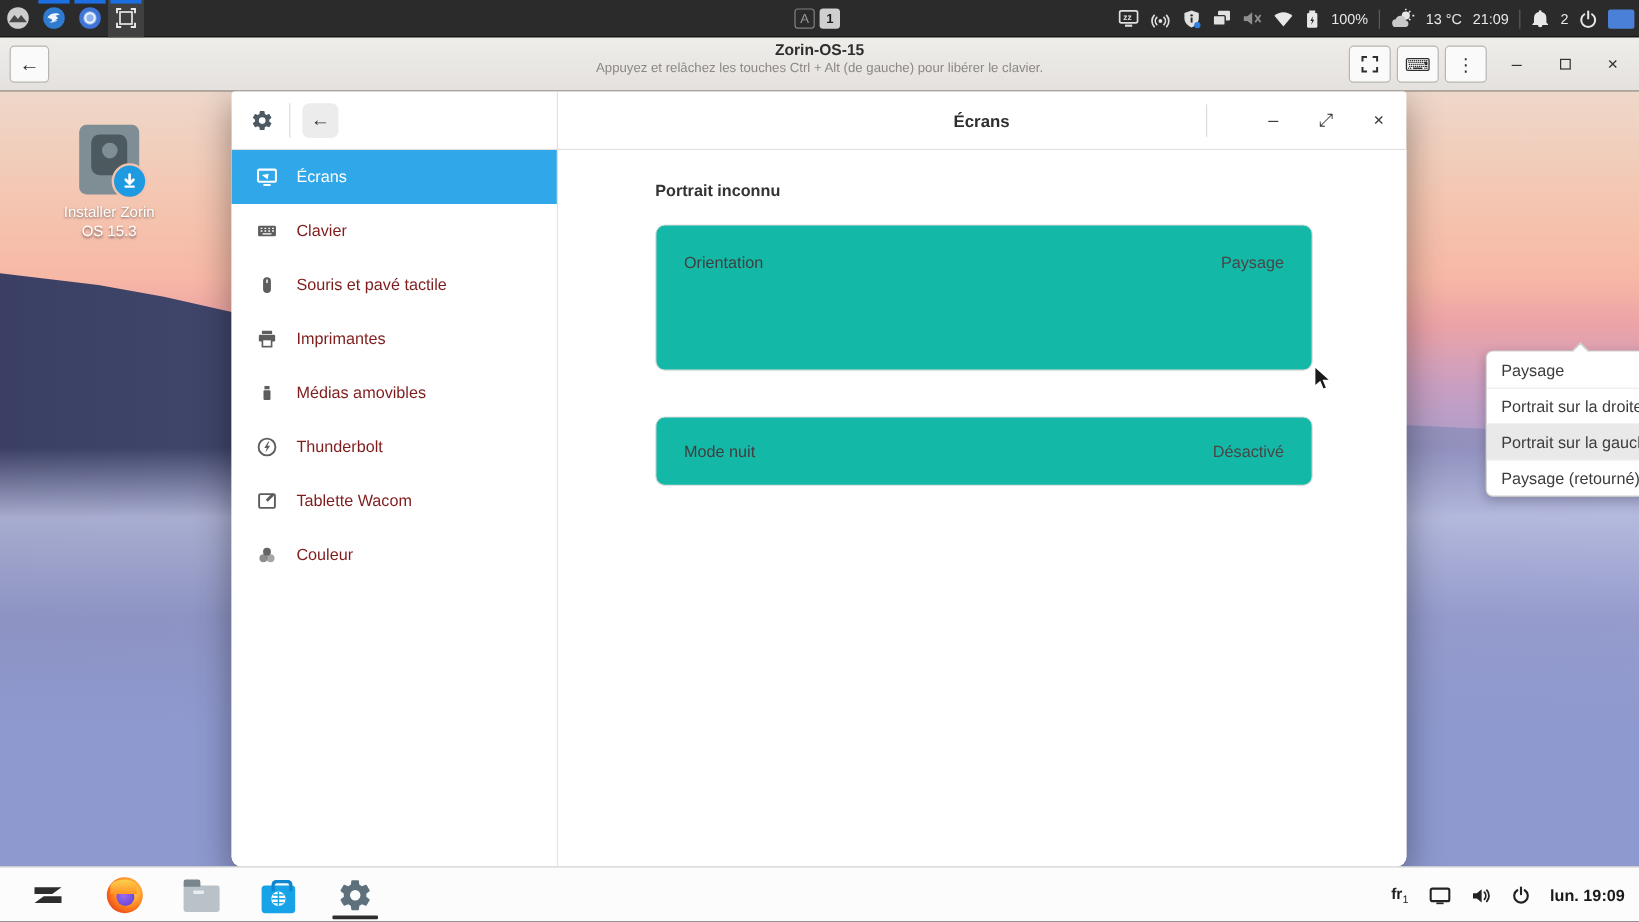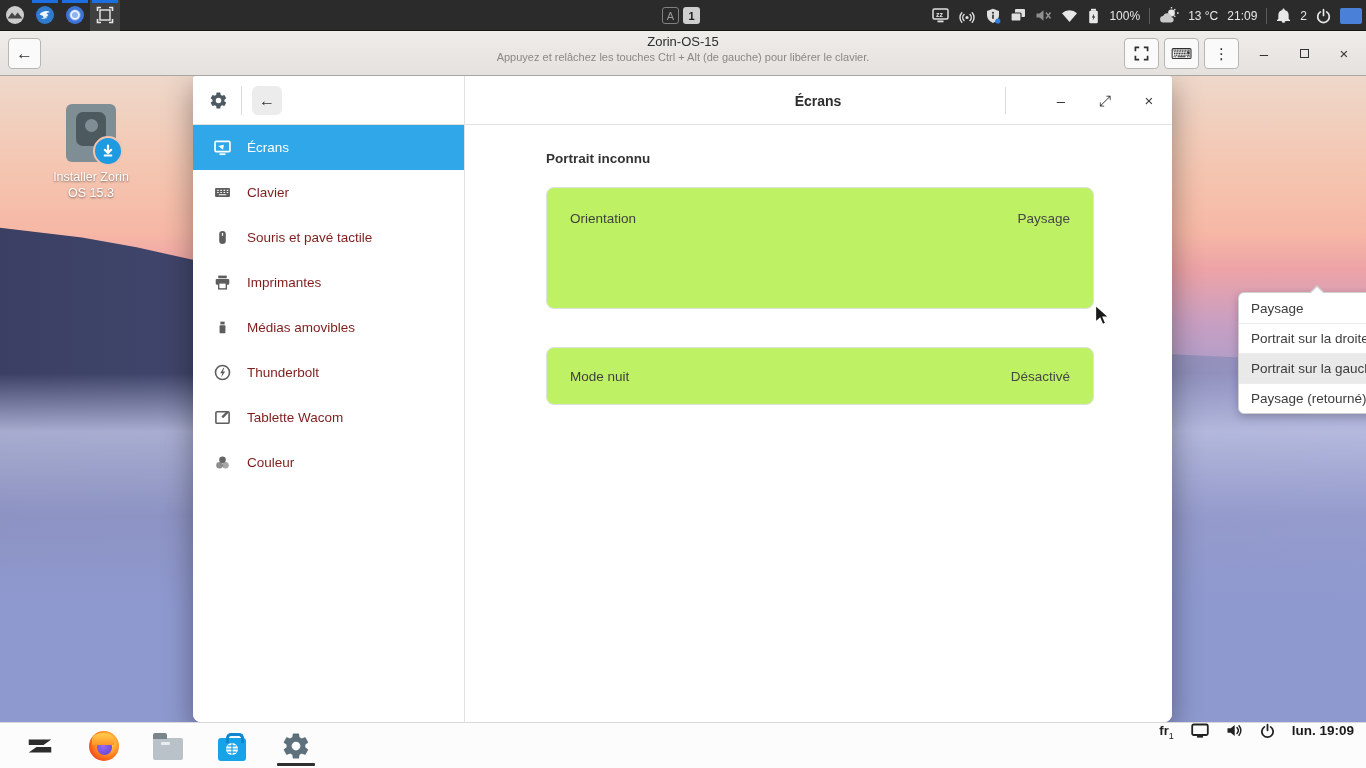--- a/index.html
+++ b/index.html
@@ -18,21 +18,21 @@
   .ws-ind { width:17px; height:17px; background:#cfcfcf; border-radius:3px; color:#1c1c1c; font-size:11px; font-weight:bold; display:flex; align-items:center; justify-content:center; }
   .tb-right { position:absolute; right:4px; top:0; height:31px; display:flex; align-items:center; gap:9px; color:#e8e8e8; font-size:12px; }
   .tb-sep { width:1px; height:16px; background:#5a5a5a; }
   .tb-right svg { display:block; }
   .blue-tile { width:22px; height:16px; border-radius:2px; background:#4b80d9; }
 
   
   #vm-titlebar { position:absolute; left:0; top:31px; width:1366px; height:45px; background:linear-gradient(#efedea,#e4e1de); border-bottom:1px solid #a9a6a1; z-index:39; }
   .vm-back { position:absolute; left:8px; top:7px; width:33px; height:31px; background:#fbfafa; border:1px solid #b9b6b1; border-radius:4px; font-size:17px; color:#2f2f2f; display:flex; align-items:center; justify-content:center; }
   .vm-titles { position:absolute; left:0; right:0; top:3px; text-align:center; }
-  .vm-title { font-size:13px; font-weight:normal; color:#2d2d2d; }
+  .vm-title { font-size:13px; font-weight:bold; color:#2d2d2d; }
   .vm-subtitle { font-size:11px; color:#8b8884; margin-top:2px; }
   .vm-btns { position:absolute; right:2px; top:7px; display:flex; align-items:center; }
   .vm-btn { width:35px; height:31px; background:#fbfafa; border:1px solid #b9b6b1; border-radius:4px; margin-right:5px; display:flex; align-items:center; justify-content:center; color:#2f2f2f; font-size:15px; }
   .vm-winctl { width:40px; height:31px; display:flex; align-items:center; justify-content:center; color:#333; font-size:15px; }
   .sq { width:9px; height:9px; border:1.5px solid #333; }
 
   
   #desktop { position:absolute; left:0; top:76px; width:1366px; height:646px; overflow:hidden;
     background:linear-gradient(180deg,#eed8ca 0%,#f4c6b1 14%,#f7b8a6 24%,#eda3a6 30%,#c99fc2 38%,#a59dcc 48%,#8f94c5 62%,#8c96ca 82%,#8f9fd3 100%); }
   .mountain { position:absolute; left:0; top:0; width:100%; height:100%;
@@ -63,21 +63,21 @@
   
   .sidebar { position:absolute; left:0; top:49px; width:271px; bottom:0; background:#fff; border-radius:0 0 0 8px; }
   .side-item { position:relative; height:45px; display:flex; align-items:center; padding-left:20px; color:#7f1d1d; font-size:13.5px; }
   .side-item .si-icon { width:18px; height:18px; margin-right:16px; color:#5d5d5d; display:flex; align-items:center; justify-content:center; }
   .side-item.active { background:#2fa7e8; color:#fff; }
   .side-item.active .si-icon { color:#fff; }
 
   
   .content { position:absolute; left:272px; top:49px; right:0; bottom:0; background:#fff; border-radius:0 0 8px 0; }
   .section-title { position:absolute; left:81px; top:26px; font-size:13.5px; font-weight:bold; color:#333; }
-  .card { position:absolute; left:81px; width:548px; background:#bef264; border:1px solid #e0e0e0; border-radius:8px; }
+  .card { position:absolute; left:81px; width:548px; background:#14b8a6; border:1px solid #e0e0e0; border-radius:8px; }
   #card-display { top:62px; height:122px; }
   #card-night { top:222px; height:58px; }
   .row { position:relative; height:60px; display:flex; align-items:center; padding:0 23px; font-size:13.5px; color:#3f3f3f; }
   .row + .row { border-top:1px solid #ececec; }
   .row .val { margin-left:auto; color:#474747; }
 
   
   .dropdown { position:absolute; left:773px; top:167px; width:155px; background:#fff; border:1px solid #cfcfcf; border-radius:6px; box-shadow:0 3px 10px rgba(0,0,0,.22); z-index:20; }
   .dropdown::before { content:""; position:absolute; left:70px; top:-8px; border-left:8px solid transparent; border-right:8px solid transparent; border-bottom:8px solid #cfcfcf; }
   .dropdown::after { content:""; position:absolute; left:71px; top:-6.5px; border-left:7px solid transparent; border-right:7px solid transparent; border-bottom:7px solid #fff; }
@@ -85,21 +85,21 @@
   .dd-item + .dd-item { border-top:1px solid #ebebeb; }
   .dd-item.hovered { background:#e9e9e9; }
   .dd-item:first-child { border-radius:5px 5px 0 0; }
   .dd-item:last-child { border-radius:0 0 5px 5px; }
 
   
   #taskbar { position:absolute; left:0; bottom:0; width:1366px; height:46px; background:#fcfcfc; border-top:1px solid #d8d8d8; z-index:40; }
   .task-apps { position:absolute; left:8px; top:0; height:46px; display:flex; align-items:center; }
   .task-app { position:relative; width:64px; height:46px; display:flex; align-items:center; justify-content:center; }
   .task-app .active-bar { position:absolute; left:13px; right:13px; bottom:3px; height:3px; background:#2e2e2e; border-radius:1px; }
-  .task-right { position:absolute; right:12px; top:0; height:46px; display:flex; gap:17px; color:#222; }
+  .task-right { position:absolute; right:12px; top:0; height:46px; display:flex; align-items:center; gap:17px; color:#222; }
   .kb-layout { font-size:13px; color:#1f1f1f; }
   .kb-layout sub { font-size:9px; }
   .task-clock { font-size:13.5px; font-weight:bold; color:#1a1a1a; }
 
   
   .ff { width:30px; height:30px; border-radius:50%; background:radial-gradient(circle at 62% 38%,#ffe066 0%,#ffb13d 30%,#ff7a1a 55%,#e8471f 78%,#d63175 100%); position:relative; }
   .ff::after { content:""; position:absolute; left:8px; top:9px; width:15px; height:15px; border-radius:50%; background:radial-gradient(circle at 40% 40%,#9a6cf0,#5d3bd0); }
   .ff::before { content:""; position:absolute; left:3px; top:2px; width:22px; height:12px; border-radius:50% 50% 0 0; background:linear-gradient(180deg,#ffcf4d,#ff9426); z-index:1; }
   
   .folder { position:relative; width:30px; height:22px; background:#b9c2c8; border-radius:2px; margin-top:6px; }

